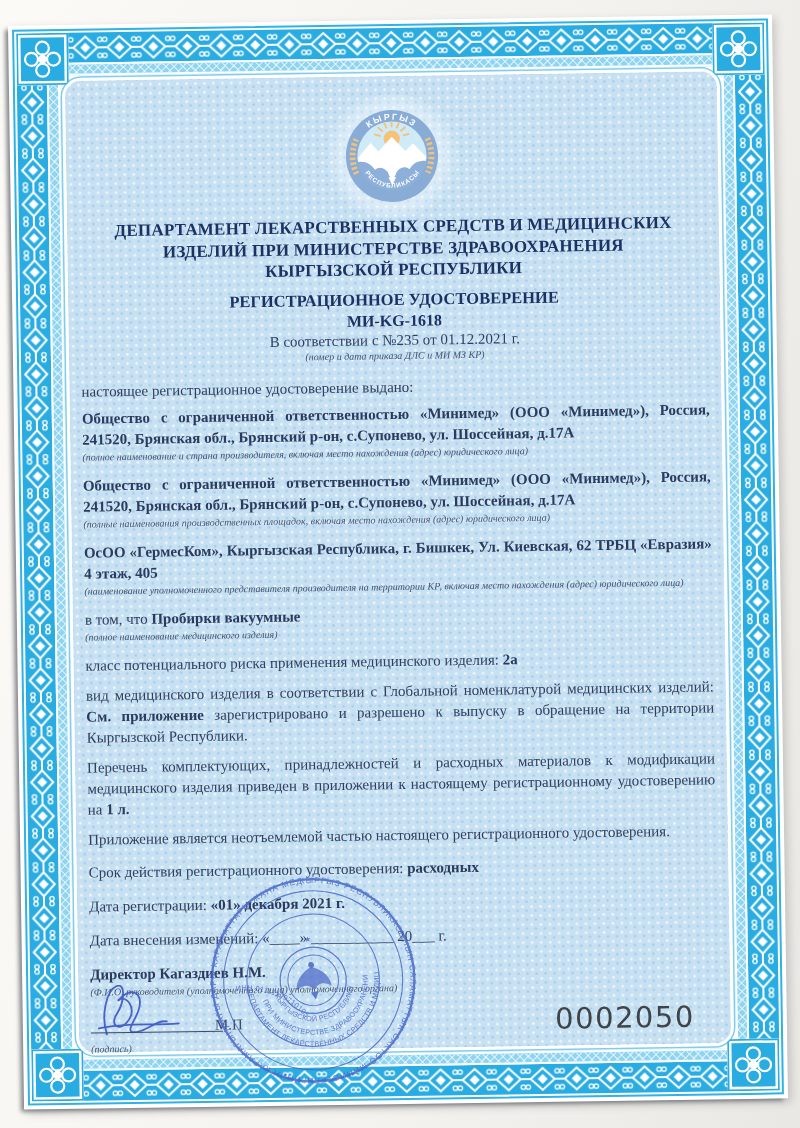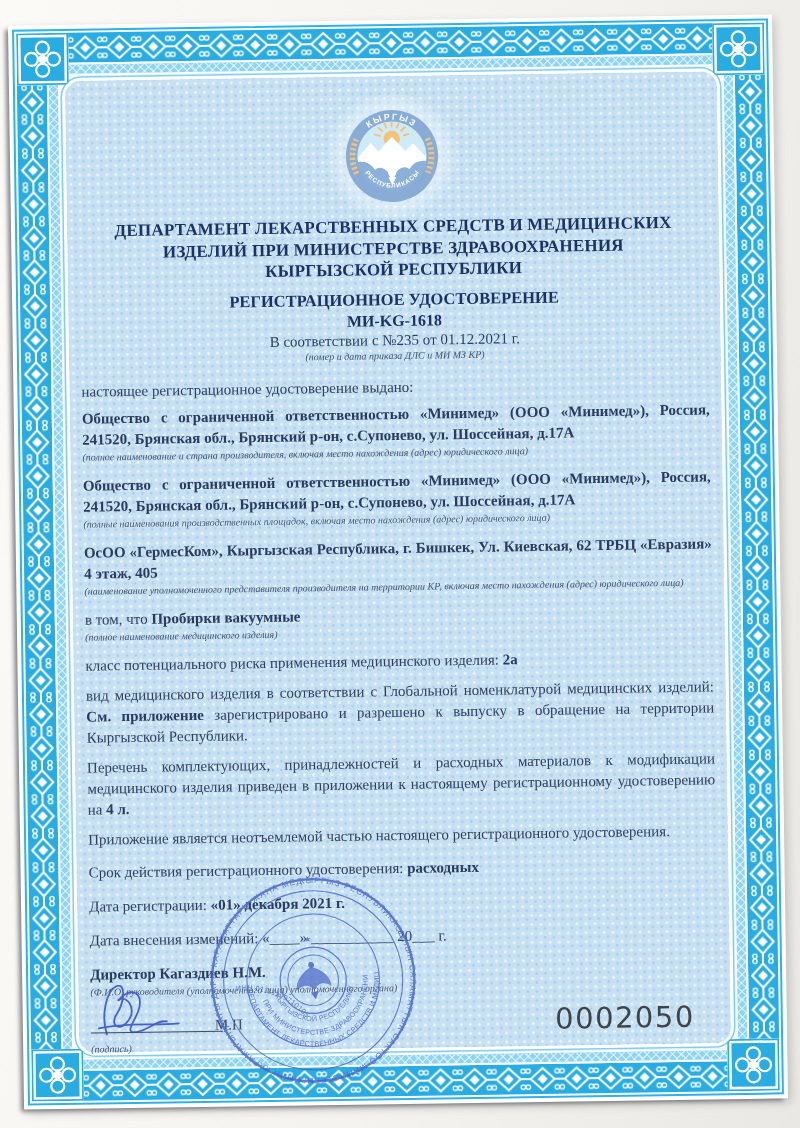--- a/index.html
+++ b/index.html
@@ -235,21 +235,21 @@
       <p class="para strong" style="margin-top:12px">ОсОО «ГермесКом», Кыргызская Республика, г. Бишкек, Ул. Киевская, 62 ТРБЦ «Евразия» 4 этаж, 405</p>
       <p class="caption">(наименование уполномоченного представителя производителя на территории КР, включая место нахождения (адрес) юридического лица)</p>
 
       <p class="line" style="margin-top:12px"><span>в том, что </span><b>Пробирки вакуумные</b></p>
       <p class="caption">(полное наименование медицинского изделия)</p>
 
       <p class="line" style="margin-top:12px"><span>класс потенциального риска применения медицинского изделия: </span><b>2а</b></p>
 
       <p class="para"><span>вид медицинского изделия в соответствии с Глобальной номенклатурой медицинских изделий: </span><b>См. приложение</b><span> зарегистрировано и разрешено к выпуску в обращение на территории Кыргызской Республики.</span></p>
 
-      <p class="para"><span>Перечень комплектующих, принадлежностей и расходных материалов к модификации медицинского изделия приведен в приложении к настоящему регистрационному удостоверению на </span><b>4 л.</b></p>
+      <p class="para"><span>Перечень комплектующих, принадлежностей и расходных материалов к модификации медицинского изделия приведен в приложении к настоящему регистрационному удостоверению на </span><b>1 л.</b></p>
 
       <p class="line">Приложение является неотъемлемой частью настоящего регистрационного удостоверения.</p>
 
       <p class="line" style="margin-top:12px"><span>Срок действия регистрационного удостоверения: </span><b>расходных</b></p>
 
       <p class="line" style="margin-top:13px"><span>Дата регистрации: </span><b>«01» декабря 2021 г.</b></p>
 
       <p class="line" style="margin-top:13px">Дата внесения изменений: «____» ___________ 20___ г.</p>
 
       <div class="director-row">

